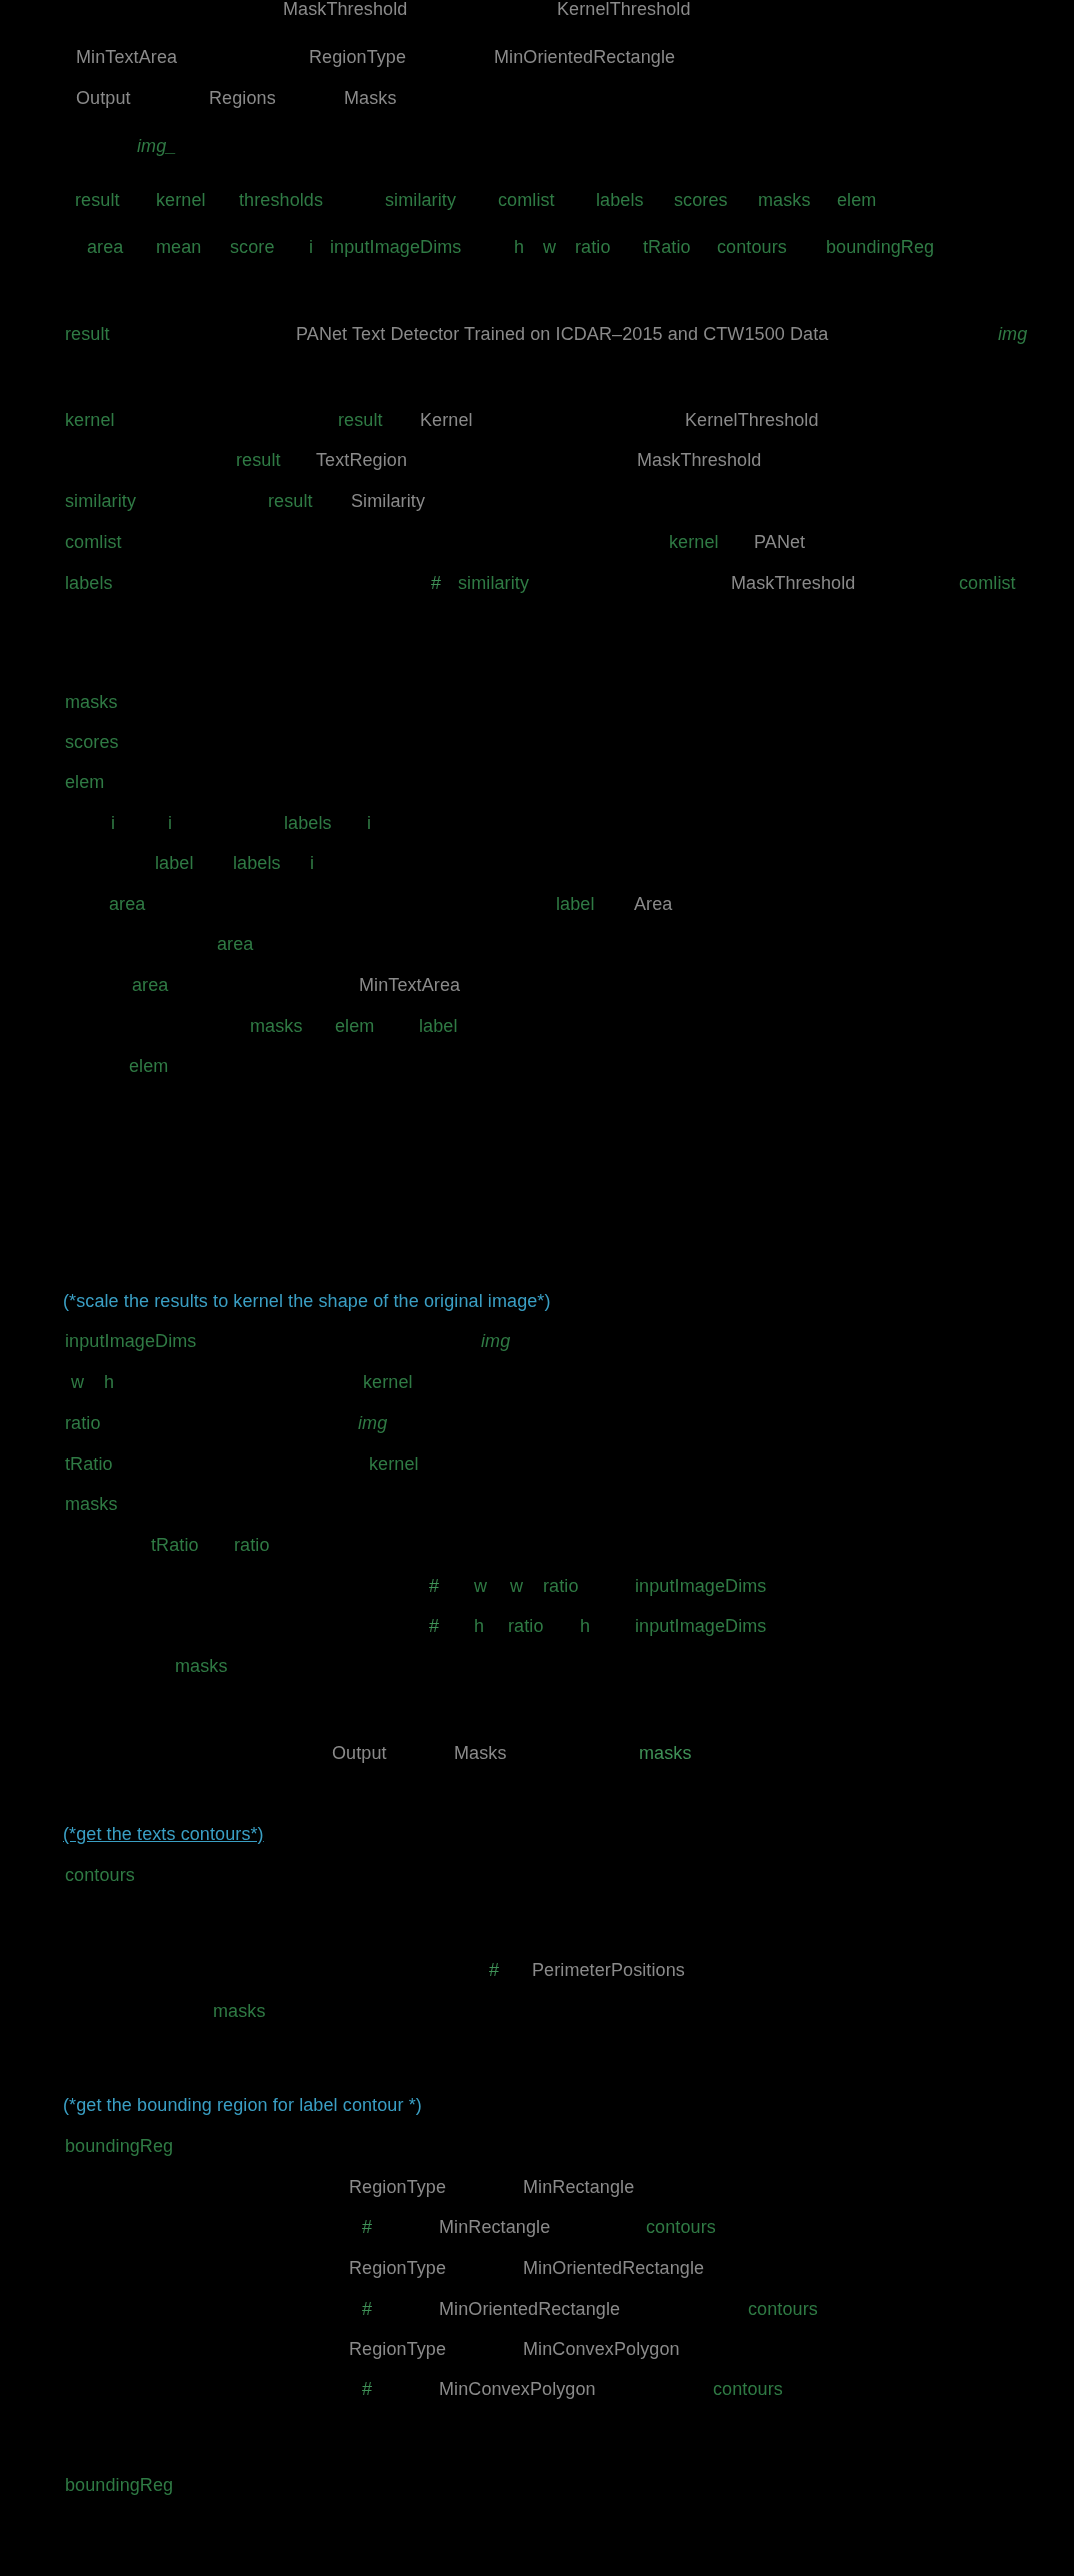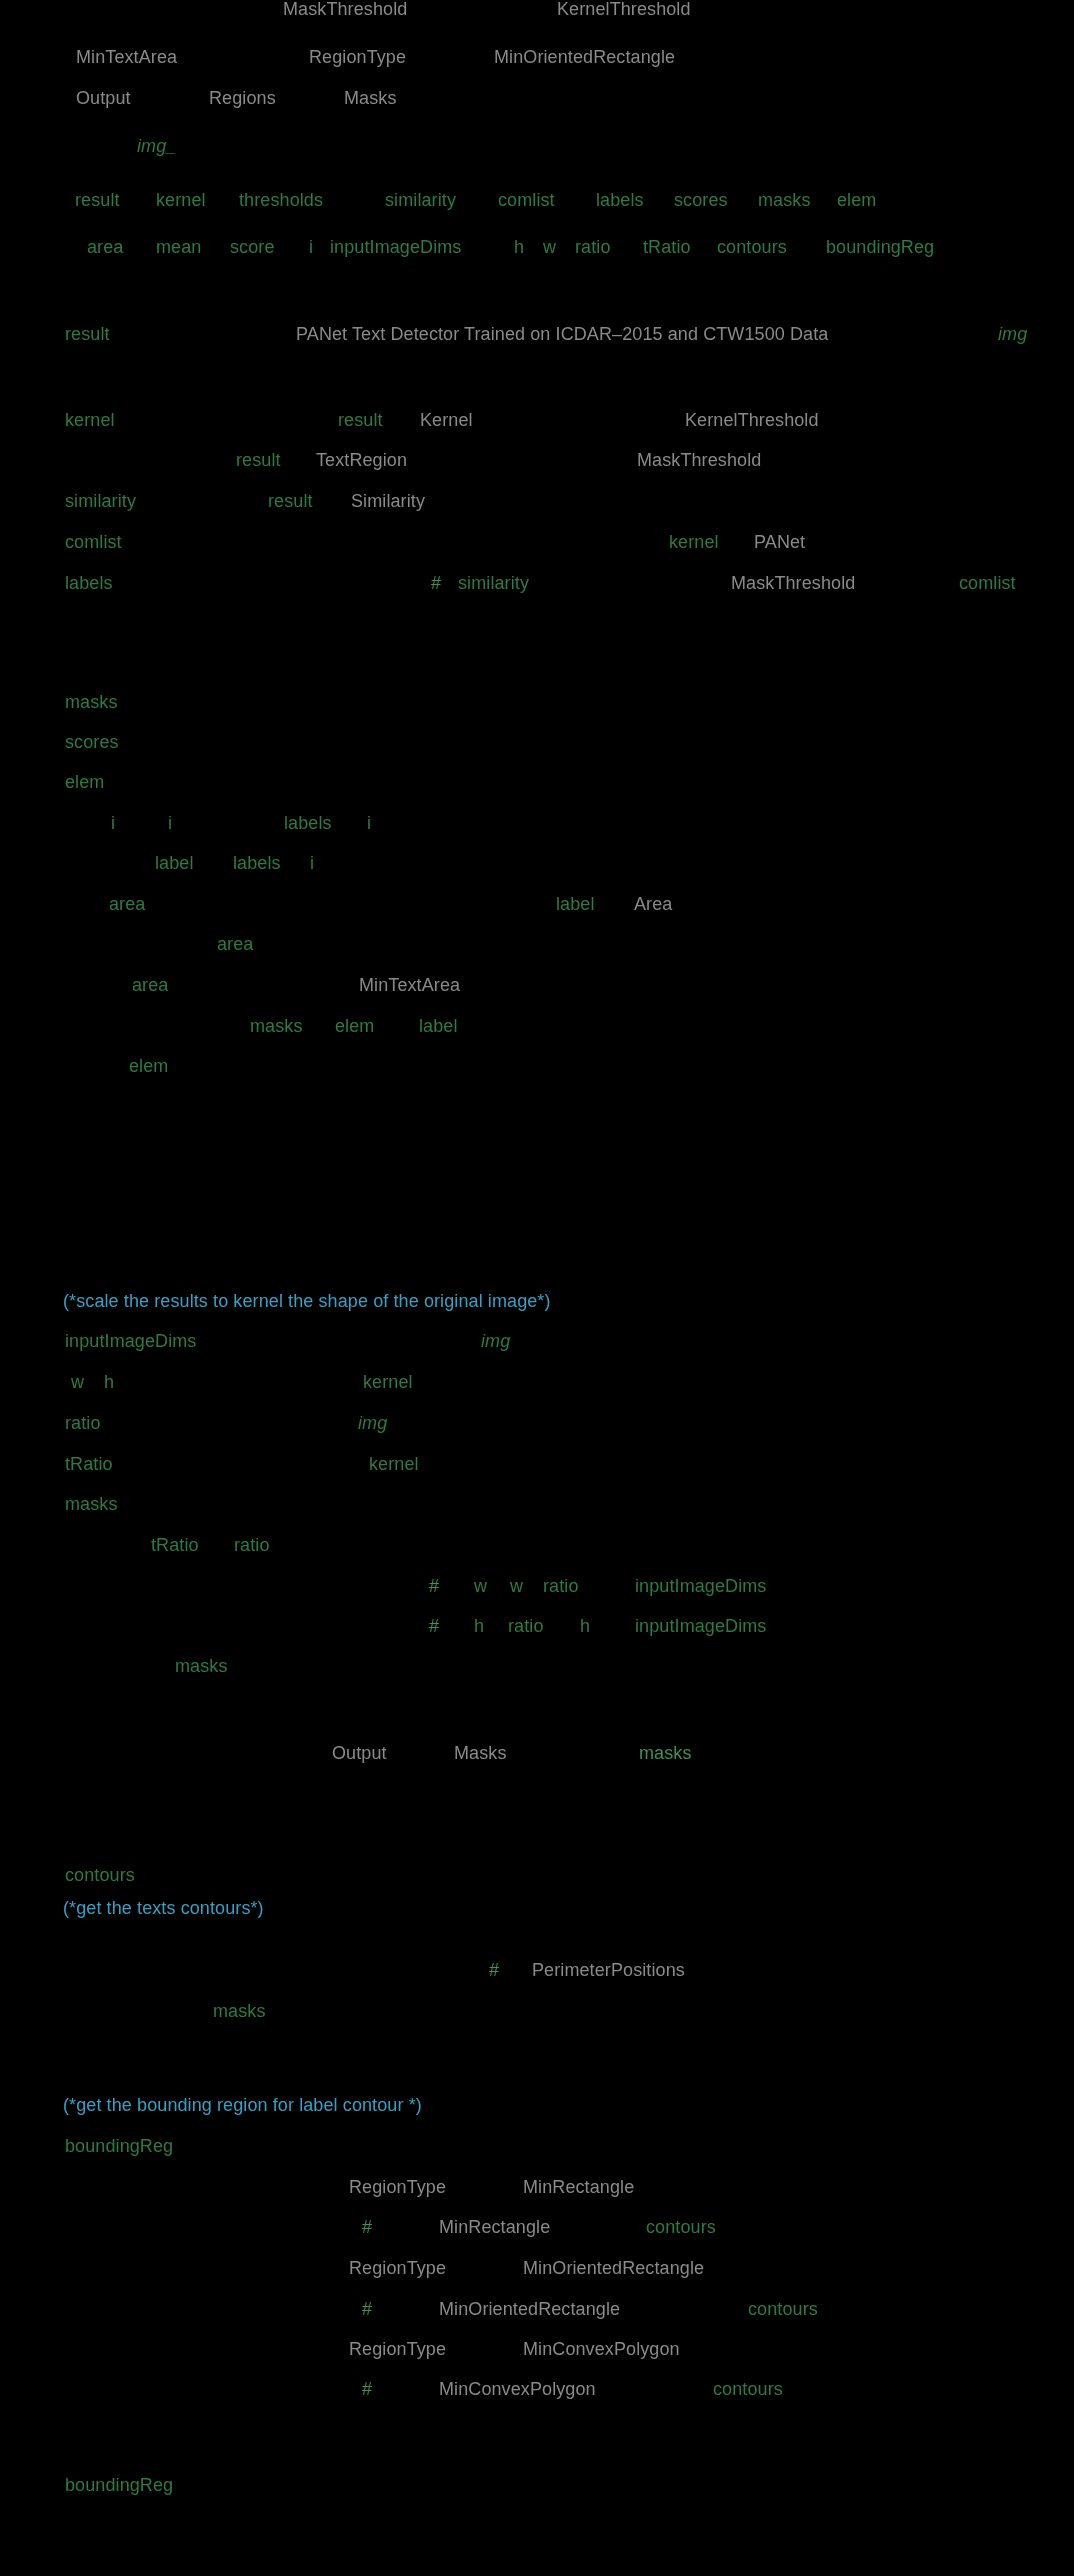--- a/index.html
+++ b/index.html
@@ -158,21 +158,21 @@
   <span class="tok var" style="left:508px; top:1617px;">ratio</span>
   <span class="tok var" style="left:580px; top:1617px;">h</span>
   <span class="tok var" style="left:635px; top:1617px;">inputImageDims</span>
 
   <span class="tok var" style="left:175px; top:1657px;">masks</span>
 
   <span class="tok sym" style="left:332px; top:1744px;">Output</span>
   <span class="tok sym" style="left:454px; top:1744px;">Masks</span>
   <span class="tok var2" style="left:639px; top:1744px;">masks</span>
 
-  <span class="tok cmt" style="left:63px; top:1899px;">(*get the texts contours*)</span>
+  <span class="tok cmt" style="left:63px; top:1825px;text-decoration:underline;">(*get the texts contours*)</span>
 
   <span class="tok var" style="left:65px; top:1866px;">contours</span>
 
   <span class="tok slot" style="left:489px; top:1961px;">#</span>
   <span class="tok sym" style="left:532px; top:1961px;">PerimeterPositions</span>
 
   <span class="tok var" style="left:213px; top:2002px;">masks</span>
 
   <span class="tok cmt" style="left:63px; top:2096px;">(*get the bounding region for label contour *)</span>
 

